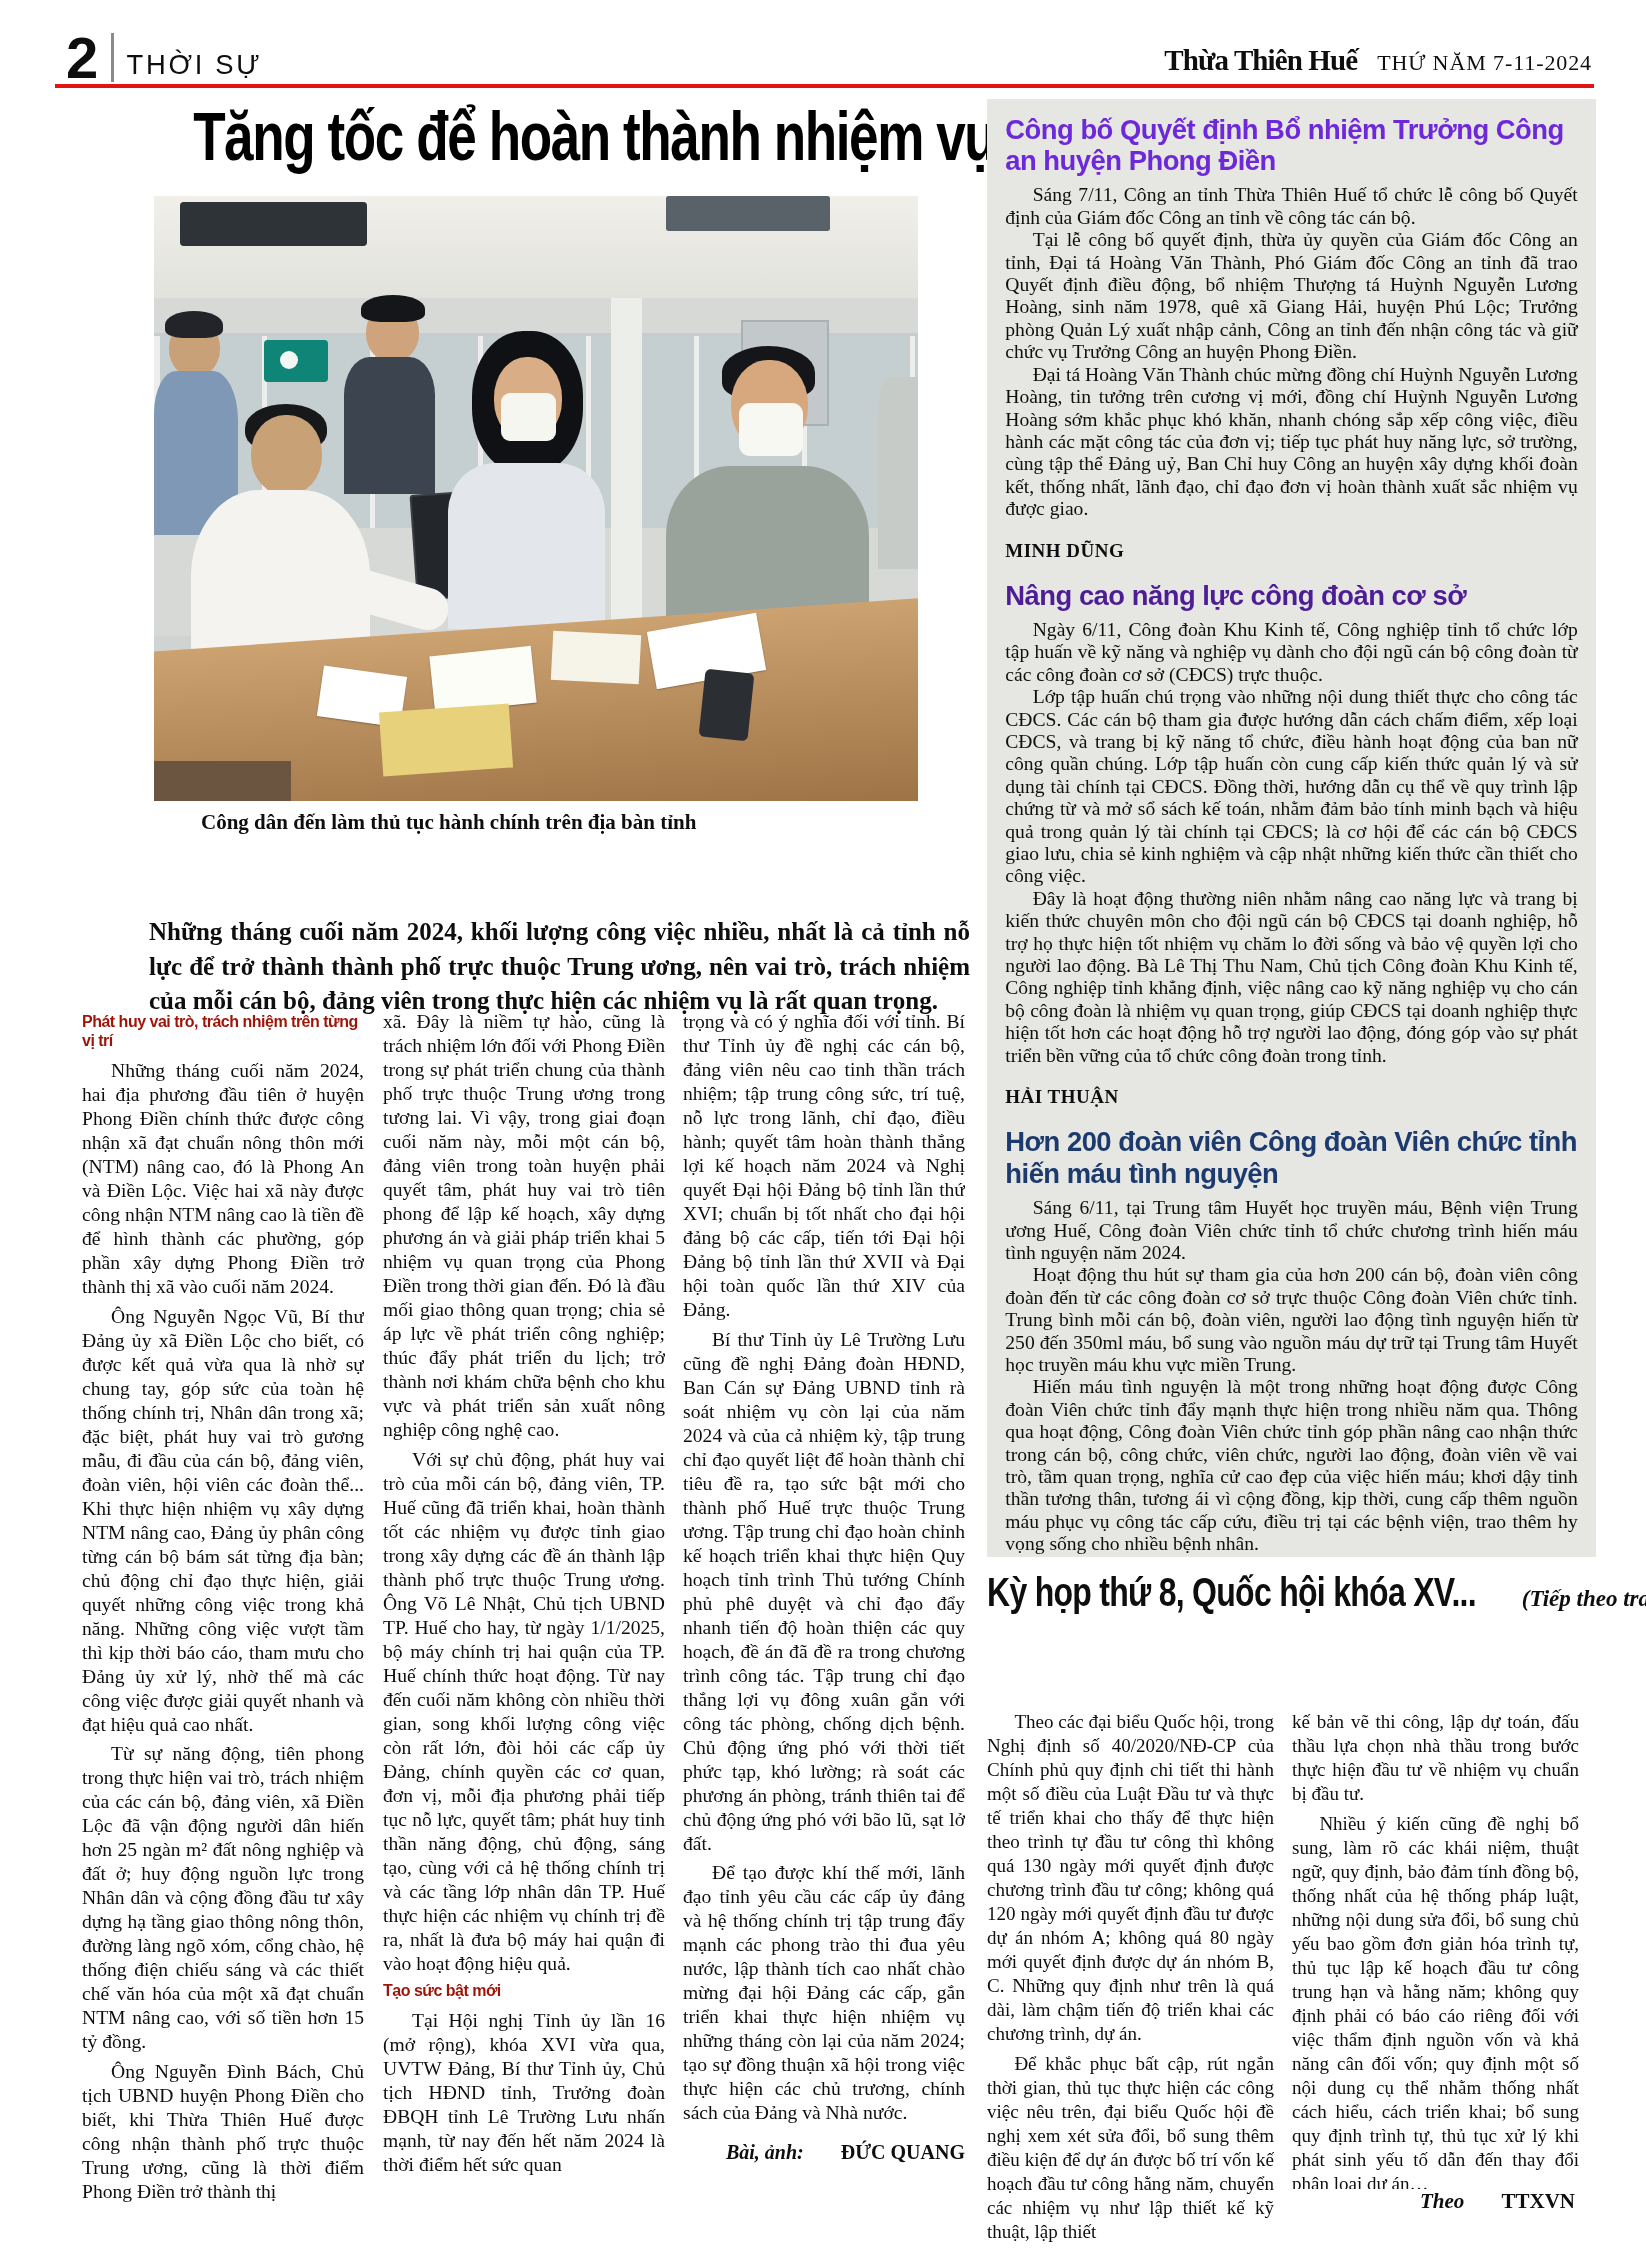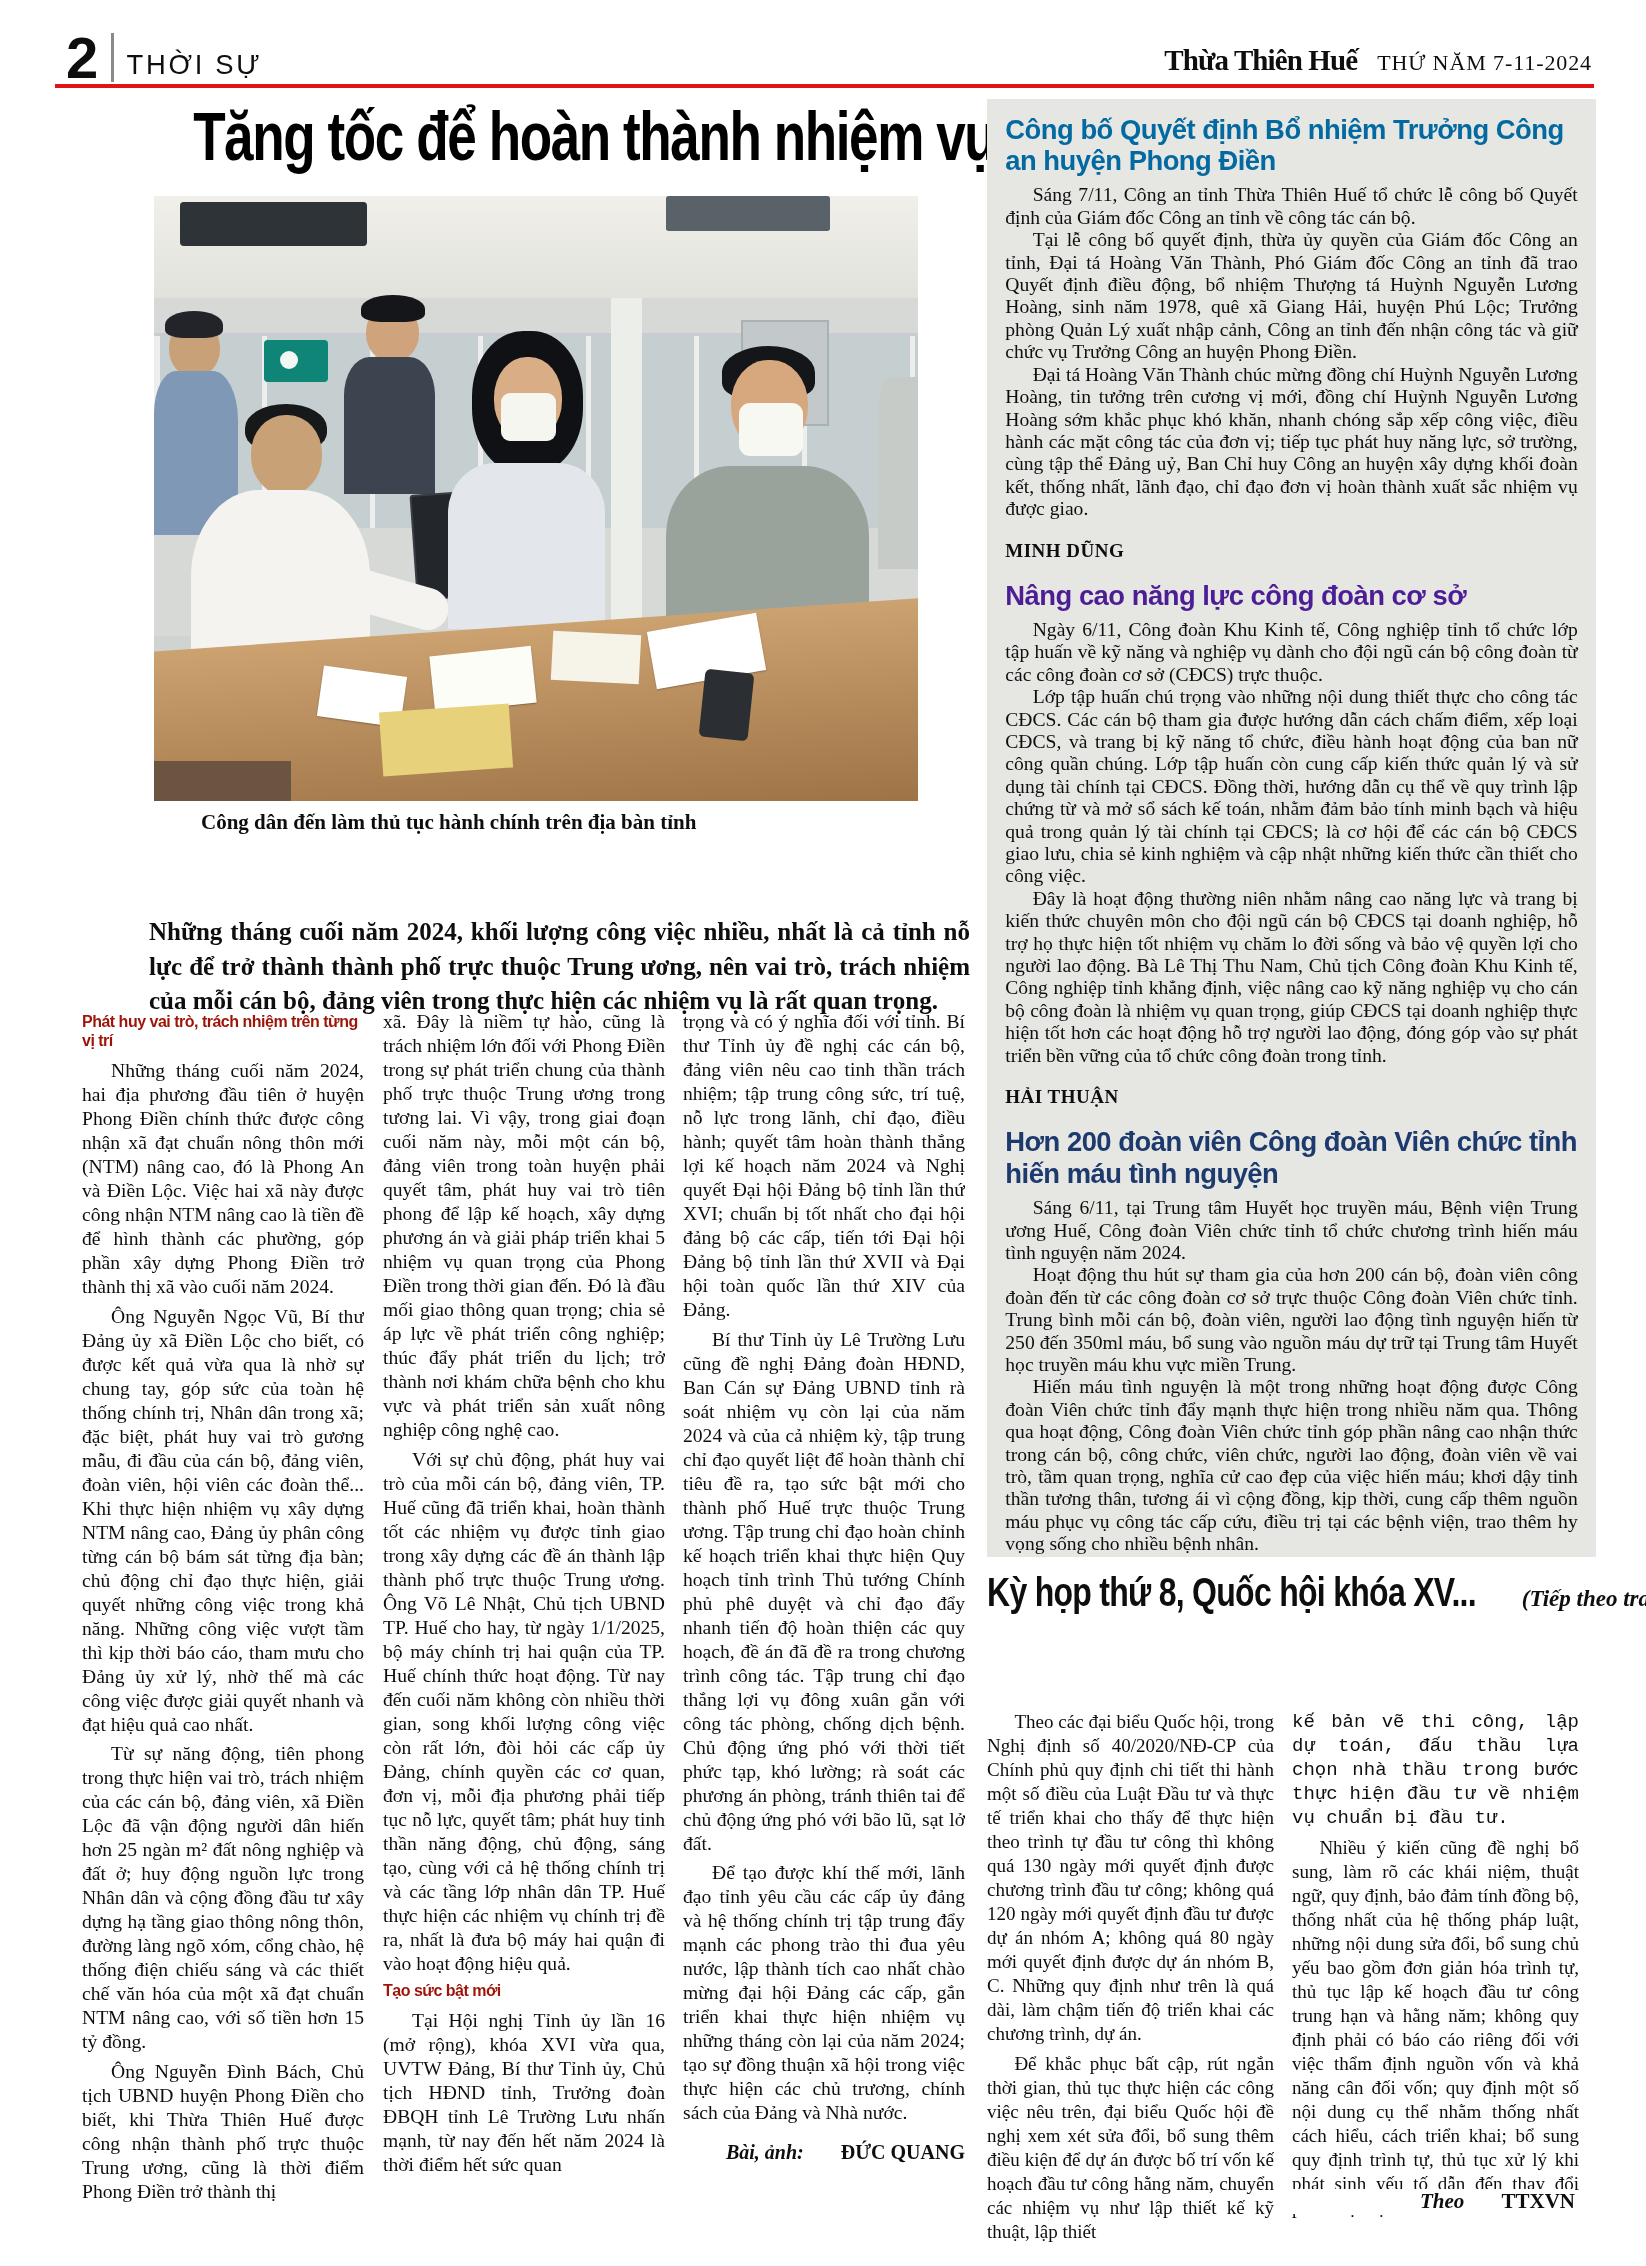--- a/index.html
+++ b/index.html
@@ -47,21 +47,21 @@
   .sb-byline{text-align:left;font-weight:bold;font-size:19px;margin-top:19px;letter-spacing:0.5px;}
 
   
   .cont-headline{position:absolute;top:1570px;left:987px;width:610px;white-space:nowrap;}
   .cont-headline .big{display:inline-block;font-family:"Liberation Sans",sans-serif;font-weight:bold;font-size:40px;
       letter-spacing:-0.9px;transform:scaleX(.8);transform-origin:left center;}
   .cont-headline .note{font-style:italic;font-weight:bold;font-size:23px;margin-left:-80px;}
   .cont-col{position:absolute;top:1710px;width:287px;height:541px;font-size:19px;line-height:24px;text-align:justify;overflow:hidden;}
   #ccol1{left:987px;} #ccol2{left:1292px;}
   .cont-col p{margin:0 0 5.5px;text-indent:27.4px;}
-  .cont-col p.noindent{text-indent:0;font-family:Liberation Mono, monospace;}
+  .cont-col p.noindent{text-indent:0;}
   .cont-byline{position:absolute;top:2189px;left:1292px;width:283px;text-align:right;font-size:21px;background:#fff;}
 
   
   .photo div{position:absolute;}
 </style>
 </head>
 <body>
 
 <div id="page">
 
@@ -163,21 +163,21 @@
     <p>Để tạo được khí thế mới, lãnh đạo tỉnh yêu cầu các cấp ủy đảng và hệ thống chính trị tập trung đẩy mạnh các phong trào thi đua yêu nước, lập thành tích cao nhất chào mừng đại hội Đảng các cấp, gắn triển khai thực hiện nhiệm vụ những tháng còn lại của năm 2024; tạo sự đồng thuận xã hội trong việc thực hiện các chủ trương, chính sách của Đảng và Nhà nước.</p>
     <div class="byline">
       <span class="byl-label">Bài, ảnh:</span>
       <span class="byl-name">ĐỨC QUANG</span>
     </div>
   </div>
 
   <div class="sidebar" style="background:#e6e6e3;">
 
     <div class="sb-article">
-      <div class="sb-headline" style="color:#0369a1;">Công bố Quyết định Bổ nhiệm Trưởng Công an huyện Phong Điền</div>
+      <div class="sb-headline" style="color:#6d28d9;">Công bố Quyết định Bổ nhiệm Trưởng Công an huyện Phong Điền</div>
       <p>Sáng 7/11, Công an tỉnh Thừa Thiên Huế tổ chức lễ công bố Quyết định của Giám đốc Công an tỉnh về công tác cán bộ.</p>
       <p>Tại lễ công bố quyết định, thừa ủy quyền của Giám đốc Công an tỉnh, Đại tá Hoàng Văn Thành, Phó Giám đốc Công an tỉnh đã trao Quyết định điều động, bổ nhiệm Thượng tá Huỳnh Nguyễn Lương Hoàng, sinh năm 1978, quê xã Giang Hải, huyện Phú Lộc; Trưởng phòng Quản Lý xuất nhập cảnh, Công an tỉnh đến nhận công tác và giữ chức vụ Trưởng Công an huyện Phong Điền.</p>
       <p>Đại tá Hoàng Văn Thành chúc mừng đồng chí Huỳnh Nguyễn Lương Hoàng, tin tưởng trên cương vị mới, đồng chí Huỳnh Nguyễn Lương Hoàng sớm khắc phục khó khăn, nhanh chóng sắp xếp công việc, điều hành các mặt công tác của đơn vị; tiếp tục phát huy năng lực, sở trường, cùng tập thể Đảng uỷ, Ban Chỉ huy Công an huyện xây dựng khối đoàn kết, thống nhất, lãnh đạo, chỉ đạo đơn vị hoàn thành xuất sắc nhiệm vụ được giao.</p>
       <div class="sb-byline">MINH DŨNG</div>
     </div>
 
     <div class="sb-article">
       <div class="sb-headline" style="color:#4c1d95;">Nâng cao năng lực công đoàn cơ sở</div>
       <p>Ngày 6/11, Công đoàn Khu Kinh tế, Công nghiệp tỉnh tổ chức lớp tập huấn về kỹ năng và nghiệp vụ dành cho đội ngũ cán bộ công đoàn từ các công đoàn cơ sở (CĐCS) trực thuộc.</p>
       <p>Lớp tập huấn chú trọng vào những nội dung thiết thực cho công tác CĐCS. Các cán bộ tham gia được hướng dẫn cách chấm điểm, xếp loại CĐCS, và trang bị kỹ năng tổ chức, điều hành hoạt động của ban nữ công quần chúng. Lớp tập huấn còn cung cấp kiến thức quản lý và sử dụng tài chính tại CĐCS. Đồng thời, hướng dẫn cụ thể về quy trình lập chứng từ và mở sổ sách kế toán, nhằm đảm bảo tính minh bạch và hiệu quả trong quản lý tài chính tại CĐCS; là cơ hội để các cán bộ CĐCS giao lưu, chia sẻ kinh nghiệm và cập nhật những kiến thức cần thiết cho công việc.</p>

